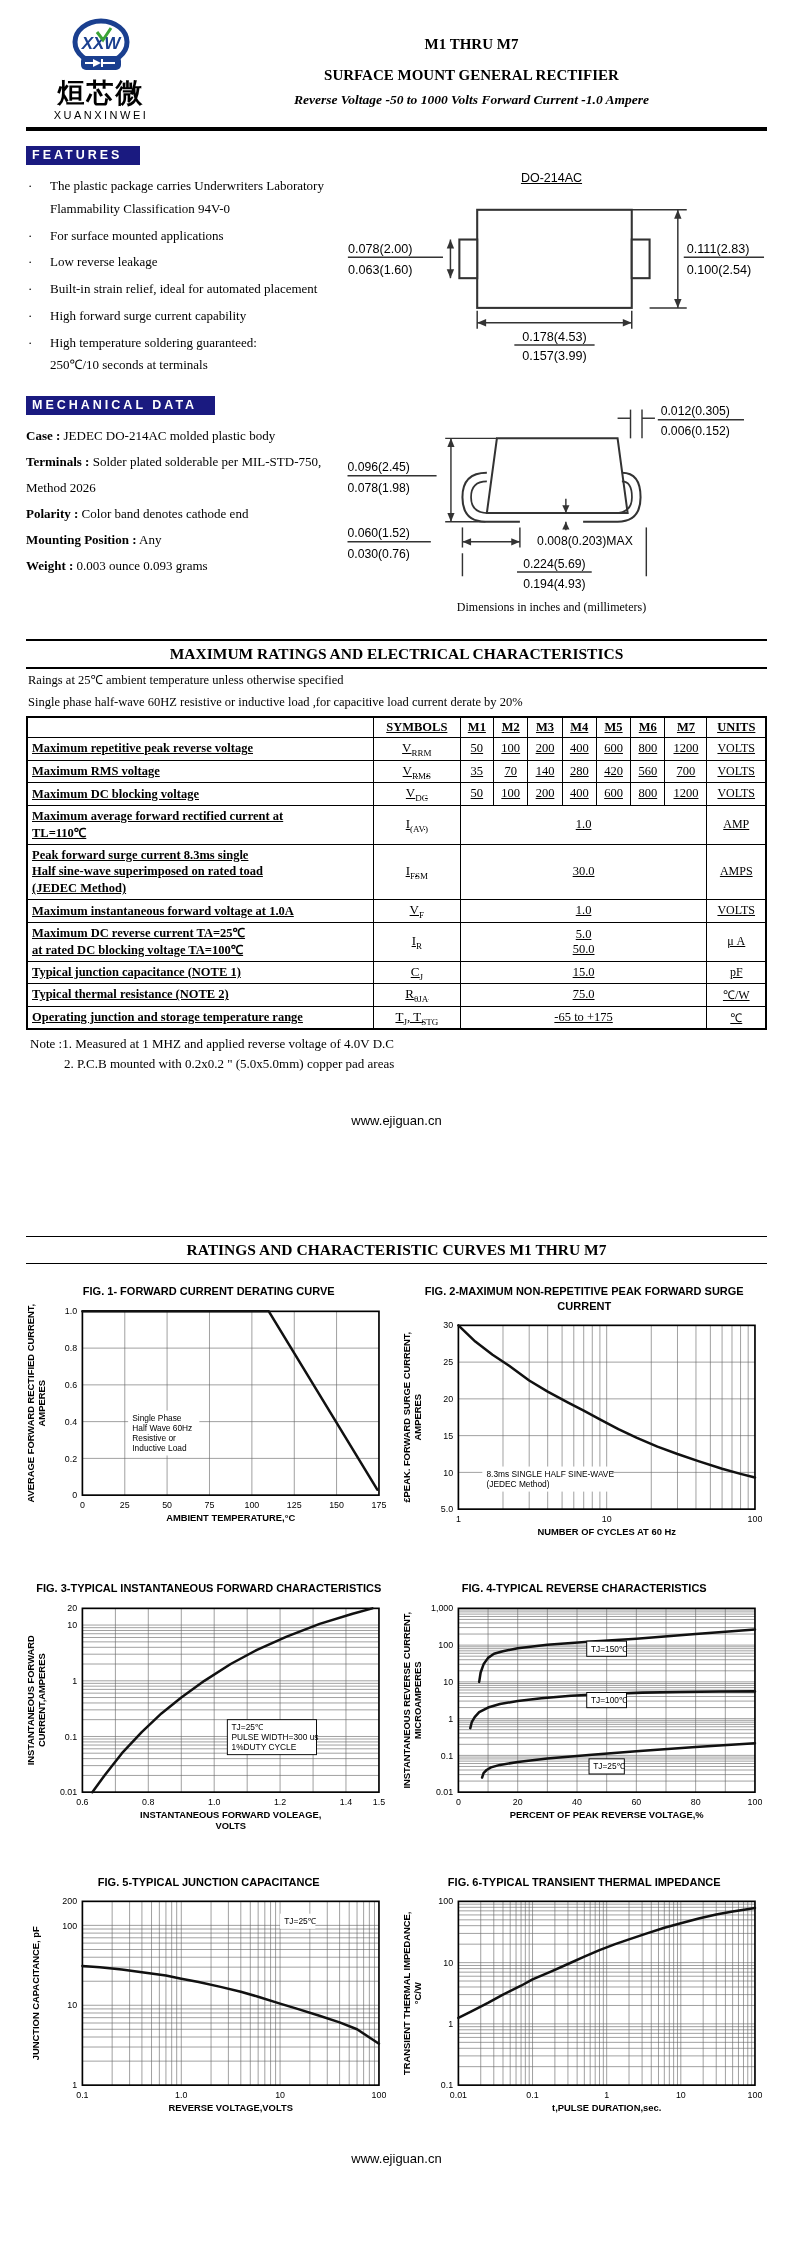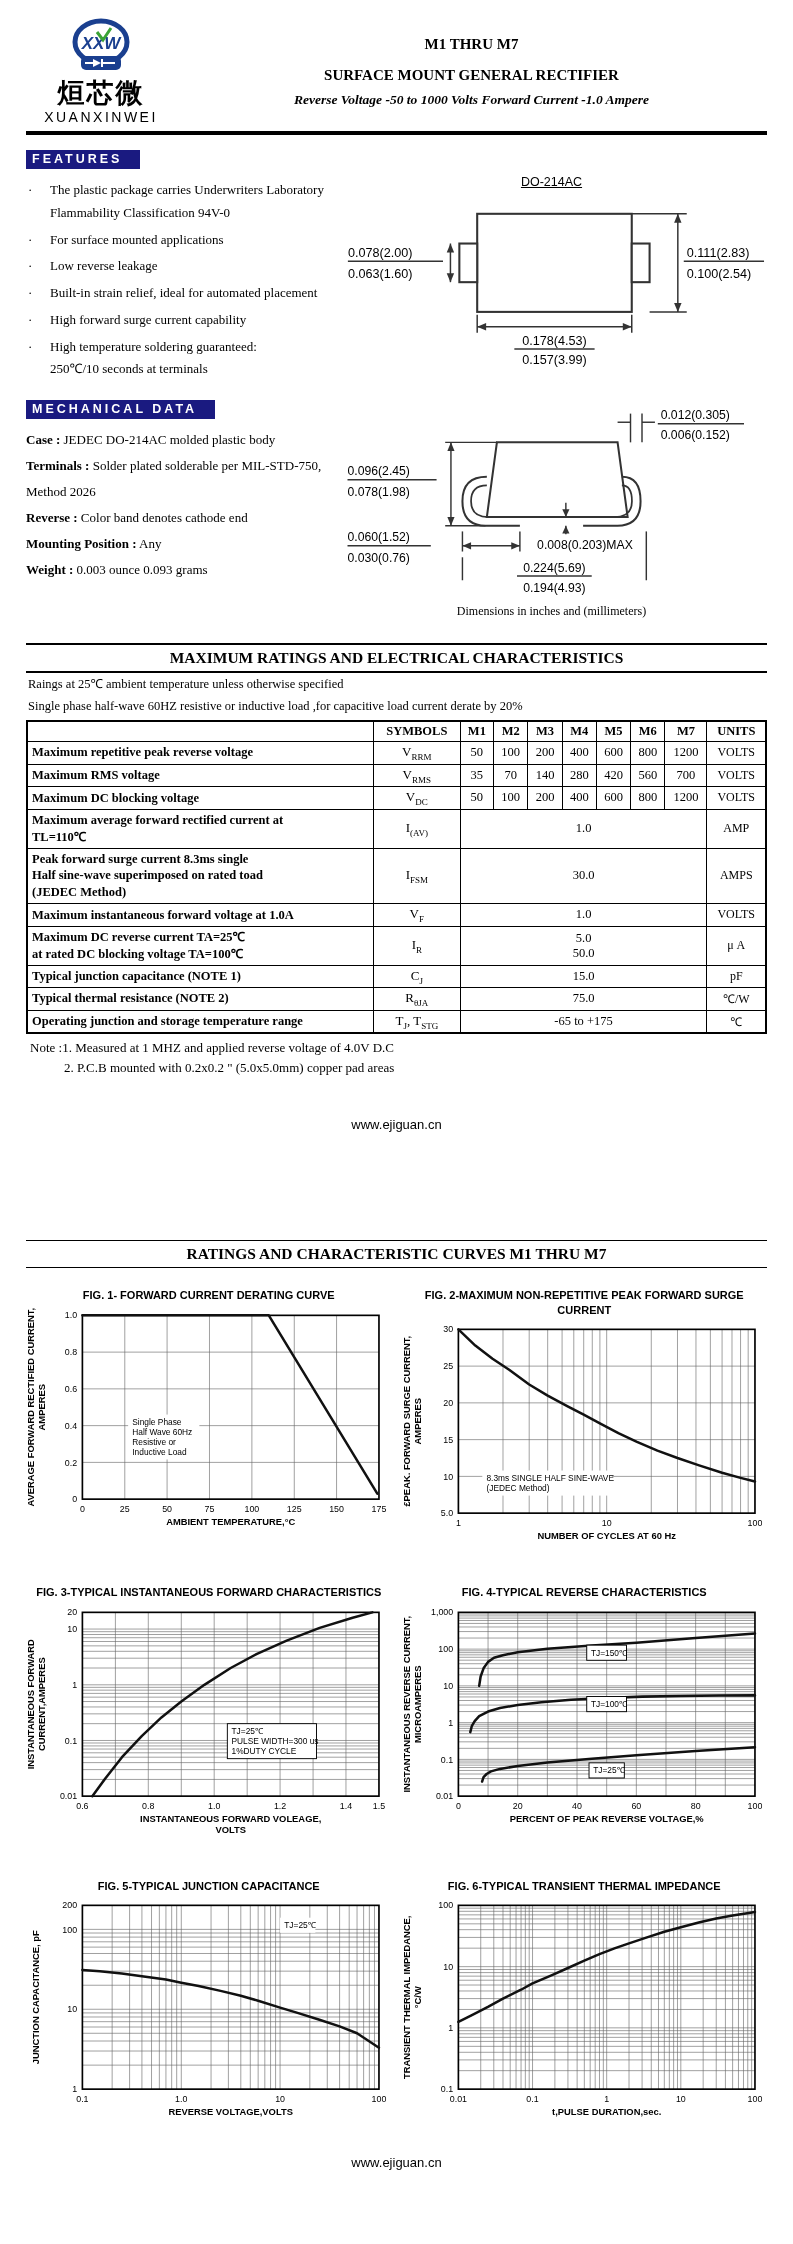--- a/index.html
+++ b/index.html
@@ -2,21 +2,21 @@
 <html><head>
 <meta charset="utf-8">
 <style>
   html,body{margin:0;padding:0;background:#fff;}
   body{width:793px;height:2244px;box-sizing:border-box;font-family:"Liberation Serif",serif;color:#000;}
   .page{padding:10px 26px 0 26px;}
   
   .hdr{display:flex;align-items:flex-start;}
   .logo{width:150px;text-align:center;padding-top:8px;}
   .logo .cn{font-size:27px;font-weight:bold;letter-spacing:2px;line-height:1;margin-top:2px;font-family:"Liberation Sans",sans-serif;}
-  .logo .latin{font-size:14px;letter-spacing:2.5px;font-family:"Liberation Sans",sans-serif;margin-top:2px;}
+  .logo .latin{font-size:11px;letter-spacing:2.5px;font-family:"Liberation Sans",sans-serif;margin-top:2px;}
   .titles{flex:1;text-align:center;padding-top:26px;}
   .t1{font-size:15px;font-weight:bold;margin-bottom:14px;}
   .t2{font-size:15px;font-weight:bold;margin-bottom:8px;}
   .t3{font-size:13.5px;font-weight:bold;font-style:italic;}
   .rule-thick{border-top:4px solid #000;margin-top:6px;}
   
   .badge{display:inline-block;background:#1a1a80;color:#fff;font-family:"Liberation Sans",sans-serif;font-weight:bold;font-size:12.5px;letter-spacing:3px;padding:2px 18px 3px 6px;}
   
   .cols{display:flex;margin-top:14px;}
   .lcol{width:300px;}
@@ -32,21 +32,21 @@
   svg .ln{stroke:#333;stroke-width:1;}
   svg .bd{stroke:#333;stroke-width:1.4;fill:#fff;}
   
   .sect{margin-top:24px;}
   .hrule{border-top:2px solid #000;}
   .hrule2{border-top:1.5px solid #000;}
   h2.center{font-size:15.5px;font-weight:bold;text-align:center;margin:4px 0;}
   .cond{font-size:12.5px;line-height:1.5;margin:2px 0 4px 2px;}
   table.rt{border-collapse:collapse;width:100%;margin-top:2px;}
   table.rt th,table.rt td{border:1px solid #000;font-size:12.5px;padding:2px 4px;text-align:center;}
-  table.rt{border:2px solid #000;}
+  table.rt{border:2px solid #000;text-decoration:underline;}
   table.rt th{font-weight:bold;}
   table.rt td.lbl{text-align:left;font-weight:bold;line-height:1.35;}
   table.rt td.sym{font-size:13px;}
   table.rt td.sym sub{font-size:9px;}
   table.rt td.unit{font-size:12px;}
   .notes{font-size:13px;margin:4px 0 0 4px;line-height:1.5;}
   .url{text-align:center;font-family:"Liberation Sans",sans-serif;font-size:13px;margin:34px 0 10px 0;}
   .url.mid{margin:40px 0 108px 0;}
   
   .curves-head{margin-top:10px;}
@@ -154,21 +154,21 @@
     </div>
   </div>
 
   <div class="cols">
     <div class="lcol">
       <span class="badge">MECHANICAL DATA</span>
       <div class="mech" id="mech-list">
           <div><b>Case :</b> JEDEC DO-214AC molded plastic body</div>
           <div><b>Terminals :</b> Solder plated solderable per MIL-STD-750,</div>
           <div>Method 2026</div>
-          <div><b>Reverse :</b> Color band denotes cathode end</div>
+          <div><b>Polarity :</b> Color band denotes cathode end</div>
           <div><b>Mounting Position :</b> Any</div>
           <div><b>Weight :</b> 0.003 ounce 0.093 grams</div>
         </div>
     </div>
     <div class="rcol">
       <svg width="100%" viewBox="0 0 300 134" style="margin-top:6px">
         <path class="bd" d="M112,26 L196,26 L203,78 L105,78 Z"></path>
         <path d="M105,50 Q88,50 88,67 Q88,84 104,84 L128,84" fill="none" stroke="#333" stroke-width="1.4"></path>
         <path d="M105,56 Q94,56 94,67 Q94,78 106,78" fill="none" stroke="#333" stroke-width="1.2"></path>
         <path d="M199,50 Q212,50 212,67 Q212,84 196,84 L172,84" fill="none" stroke="#333" stroke-width="1.4"></path>

